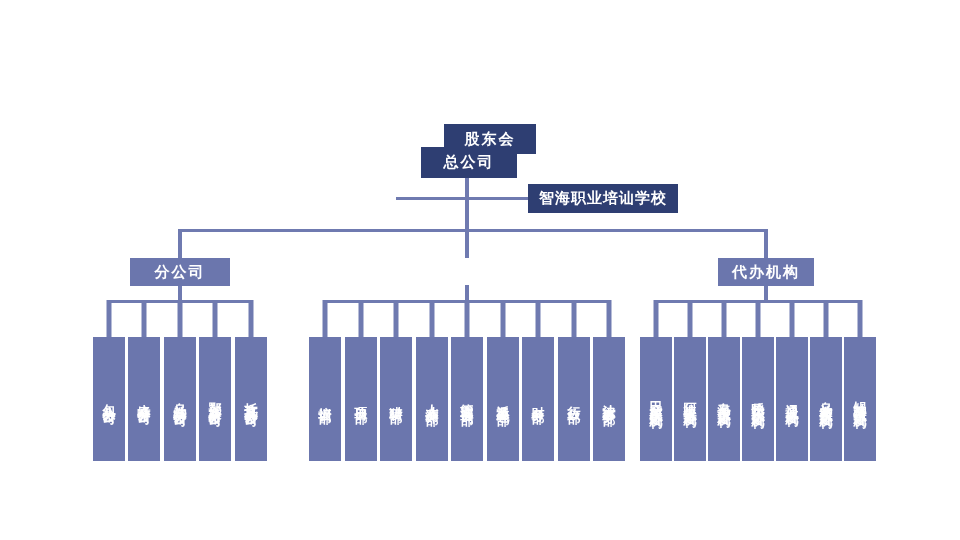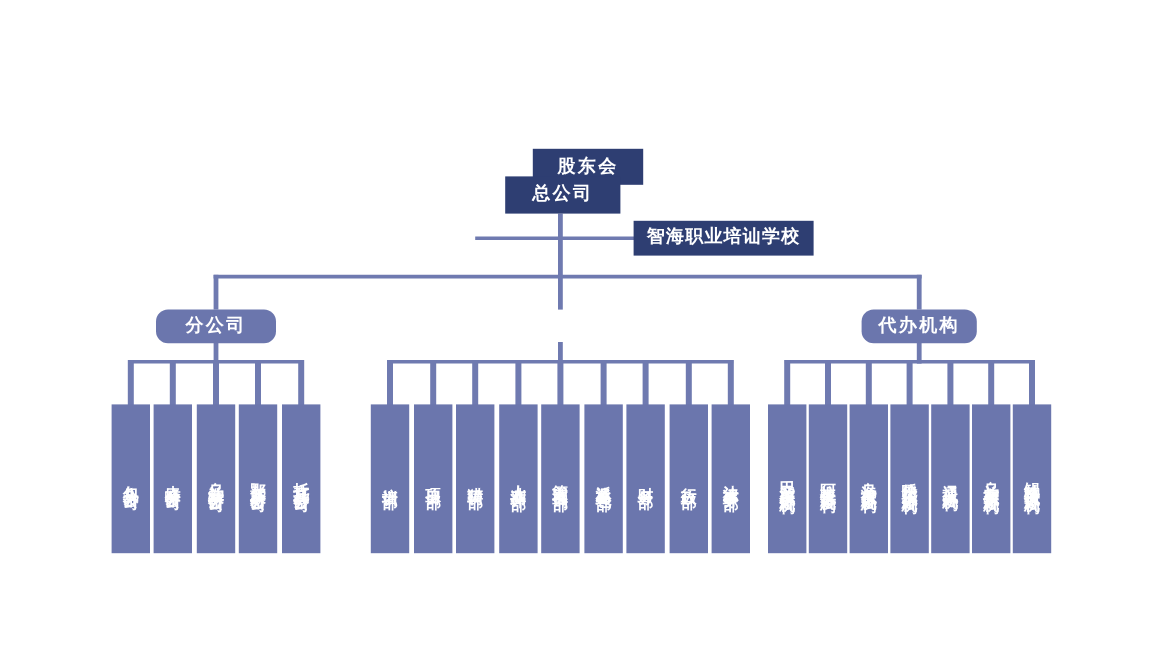--- a/index.html
+++ b/index.html
@@ -10,21 +10,21 @@
   .connectors { position:absolute; left:0; top:0; }
   .box {
     position:absolute; display:flex; align-items:center; justify-content:center;
     color:#ffffff; font-weight:bold; box-sizing:border-box; text-align:center;
     line-height:1.1; white-space:nowrap;
   }
   .dark  { background:#2E3E72; }
   .slate { background:#6B76AD; }
   .lv1 { font-size:15px; letter-spacing:2px; }
   .wide { font-size:15px; letter-spacing:1px; }
-  .lv2 { font-size:15px; letter-spacing:2px;border-radius:10px; }
+  .lv2 { font-size:15px; letter-spacing:2px; }
   .vbox {
     writing-mode:vertical-rl; text-orientation:upright;
     font-size:13px; letter-spacing:2px; line-height:1;
     white-space:normal;
   }
 </style>
 </head>
 <body>
 
 <div class="canvas">

